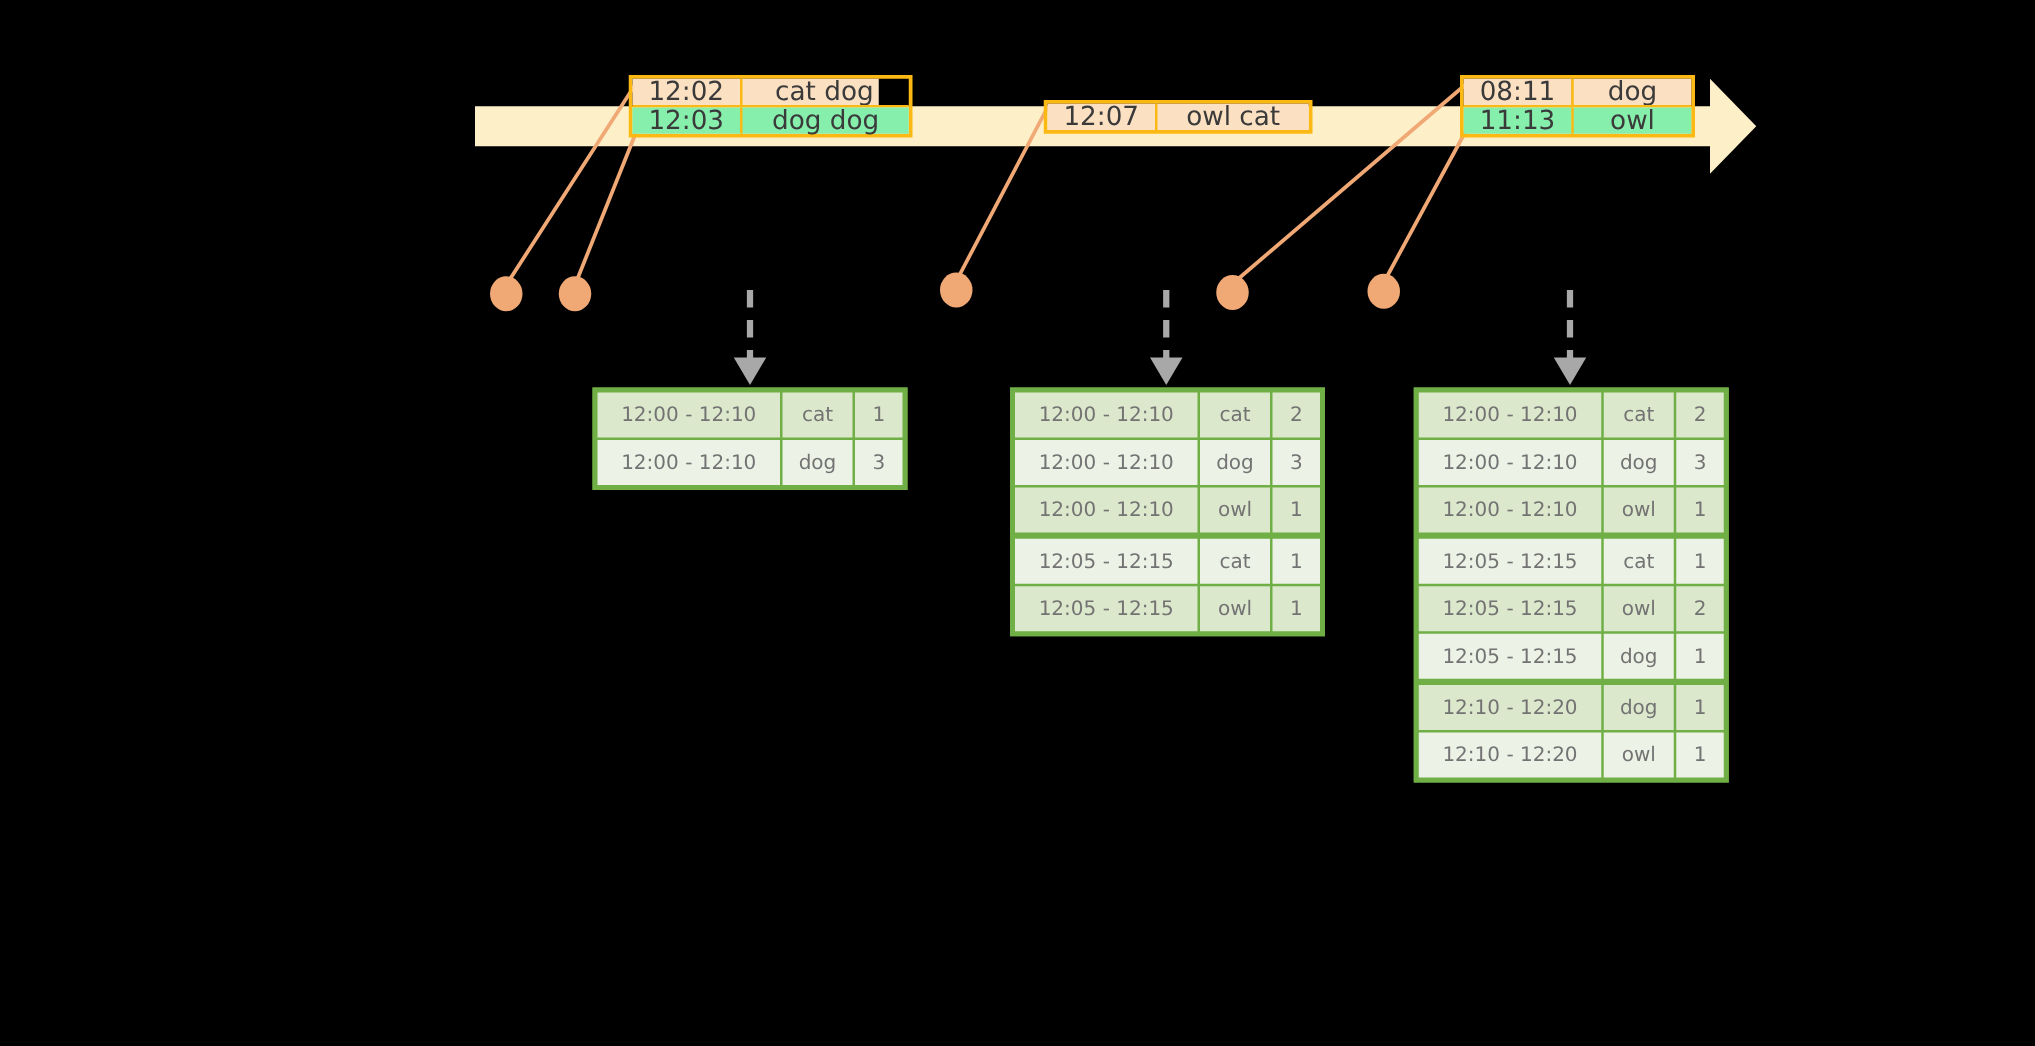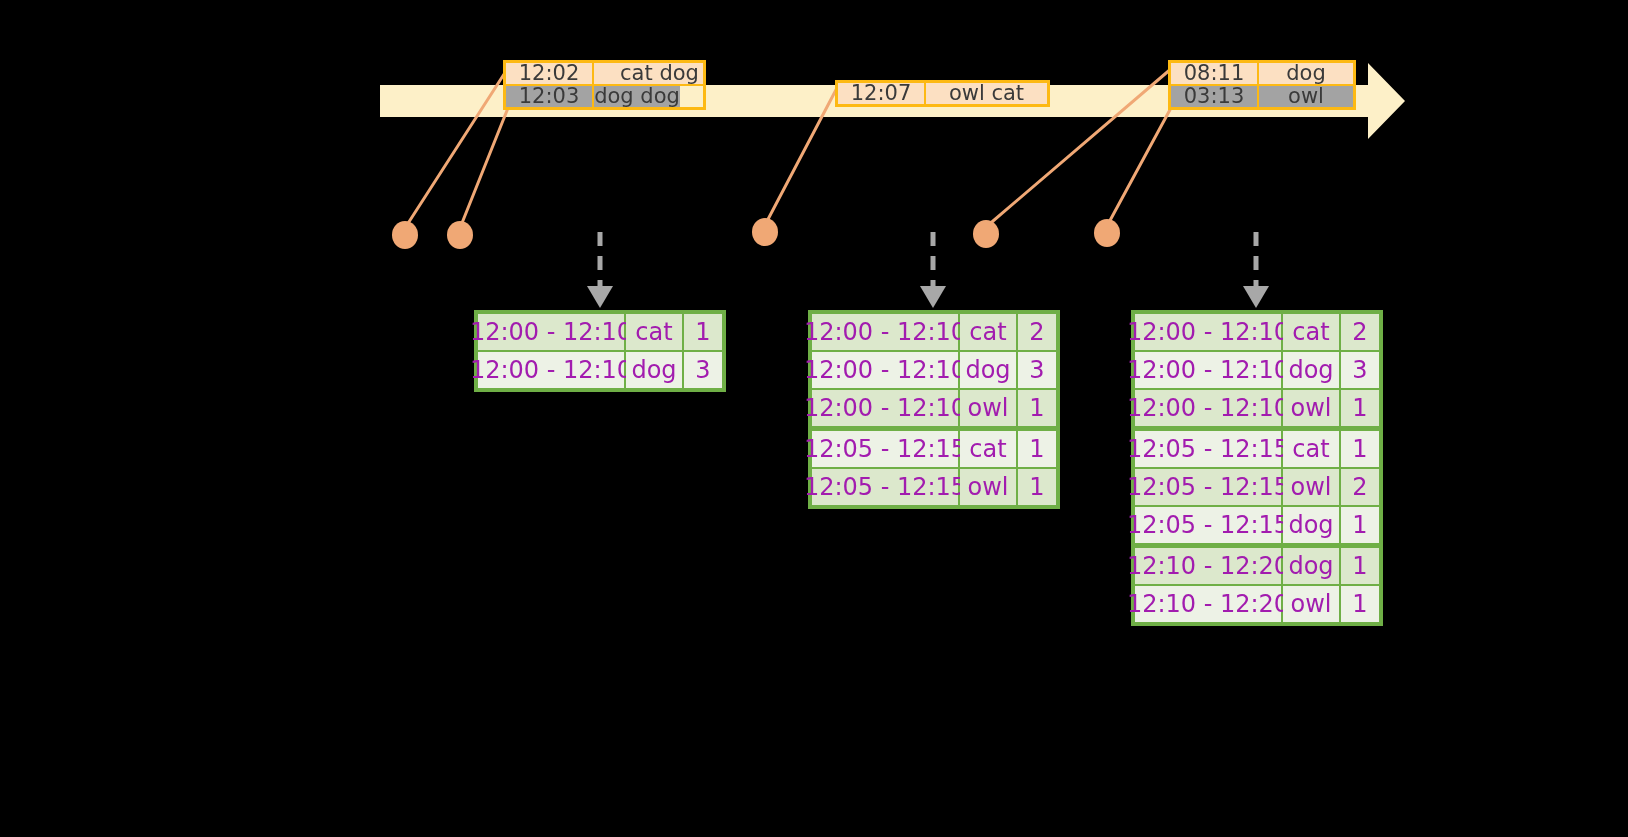--- a/index.html
+++ b/index.html
@@ -38,41 +38,41 @@
   .event-cell {
     display: flex; align-items: center; justify-content: center;
     font-size: 21px; color: #3a3a3a;
     line-height: 1;
     padding: 0 6px;
     white-space: nowrap;
   }
   .event-cell.time { width: 86px; }
   .event-cell.val  { border-left: 2px solid #FDB913; }
   .event-row.shade-dark  .event-cell { background: #FCE0C2; }
-  .event-row.shade-light .event-cell { background: #a3a3a3; }
+  .event-row.shade-light .event-cell { background: #86efac; }
 
   
   .result-table {
     position: absolute;
     border: 4px solid #6FAF46;
     background: #6FAF46;
     display: flex; flex-direction: column;
     gap: 2px;
     padding: 0;
     z-index: 5;
   }
   .res-row {
     display: flex; flex-direction: row;
     gap: 2px;
     height: 36px;
   }
   .res-row.group-end { margin-bottom: 3px; }
   .res-cell {
     display: flex; align-items: center; justify-content: center;
-    font-size: 24px; color: #a21caf;
+    font-size: 16px; color: #737373;
     line-height: 1;
     white-space: nowrap;
   }
   .res-row.even .res-cell { background: #DCE8CC; }
   .res-row.odd  .res-cell { background: #EDF2E6; }
   .res-cell.window { width: 146px; }
   .res-cell.key    { width: 56px; }
   .res-cell.count  { width: 38px; }
 
   
@@ -119,38 +119,38 @@
       </g>
   </svg>
 
   <div class="event-box" id="event-box-1" style="left:503px; top:60px;">
     <div class="event-row shade-dark">
       <div class="event-cell time">12:02</div>
       <div class="event-cell val" style="width:111px;padding-left:28px;">cat dog</div>
     </div>
     <div class="event-row shade-light">
       <div class="event-cell time">12:03</div>
-      <div class="event-cell val" style="width:88px;">dog dog</div>
+      <div class="event-cell val" style="width:135px;">dog dog</div>
     </div>
   </div>
 
   <div class="event-box" id="event-box-2" style="left:835px; top:80px;align-items:flex-end;">
     <div class="event-row shade-dark">
       <div class="event-cell time">12:07</div>
       <div class="event-cell val" style="width:123px;">owl cat</div>
     </div>
   </div>
 
   <div class="event-box" id="event-box-3" style="left:1168px; top:60px;">
     <div class="event-row shade-dark">
       <div class="event-cell time">08:11</div>
       <div class="event-cell val" style="width:96px;">dog</div>
     </div>
     <div class="event-row shade-light">
-      <div class="event-cell time">03:13</div>
+      <div class="event-cell time">11:13</div>
       <div class="event-cell val" style="width:96px;">owl</div>
     </div>
   </div>
 
   <div class="result-table" id="result-table-1" style="left:474px; top:310px;">
       <div class="res-row even">
         <div class="res-cell window">12:00 - 12:10</div>
         <div class="res-cell key">cat</div>
         <div class="res-cell count">1</div>
       </div>

